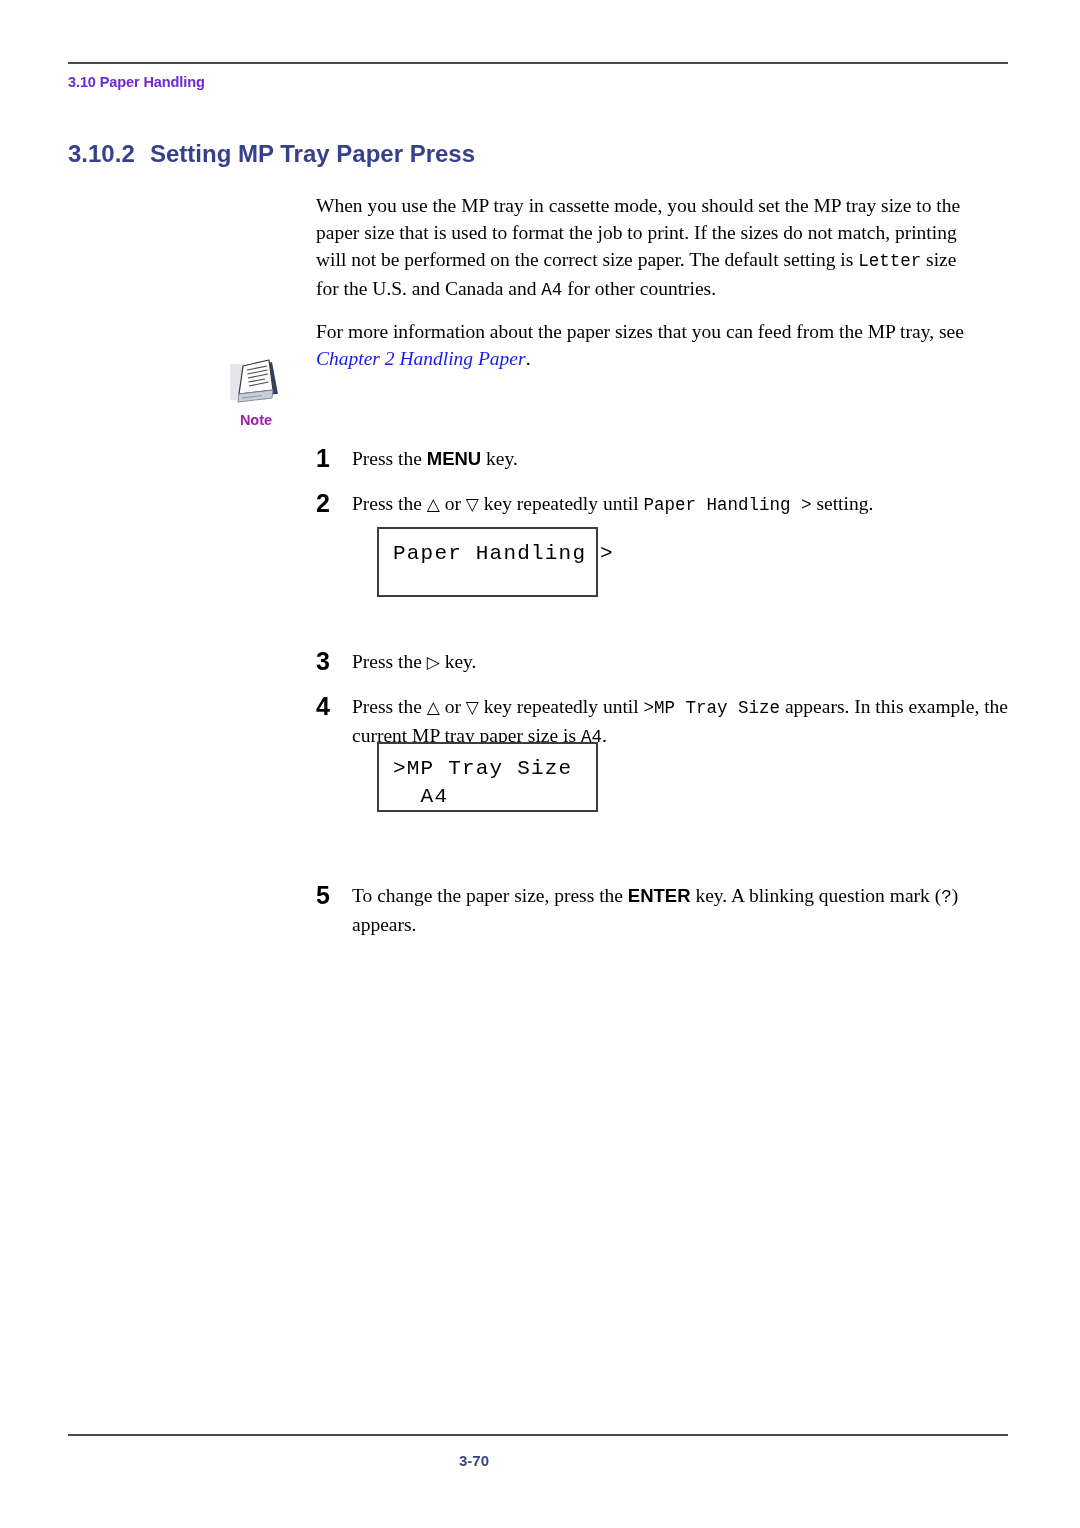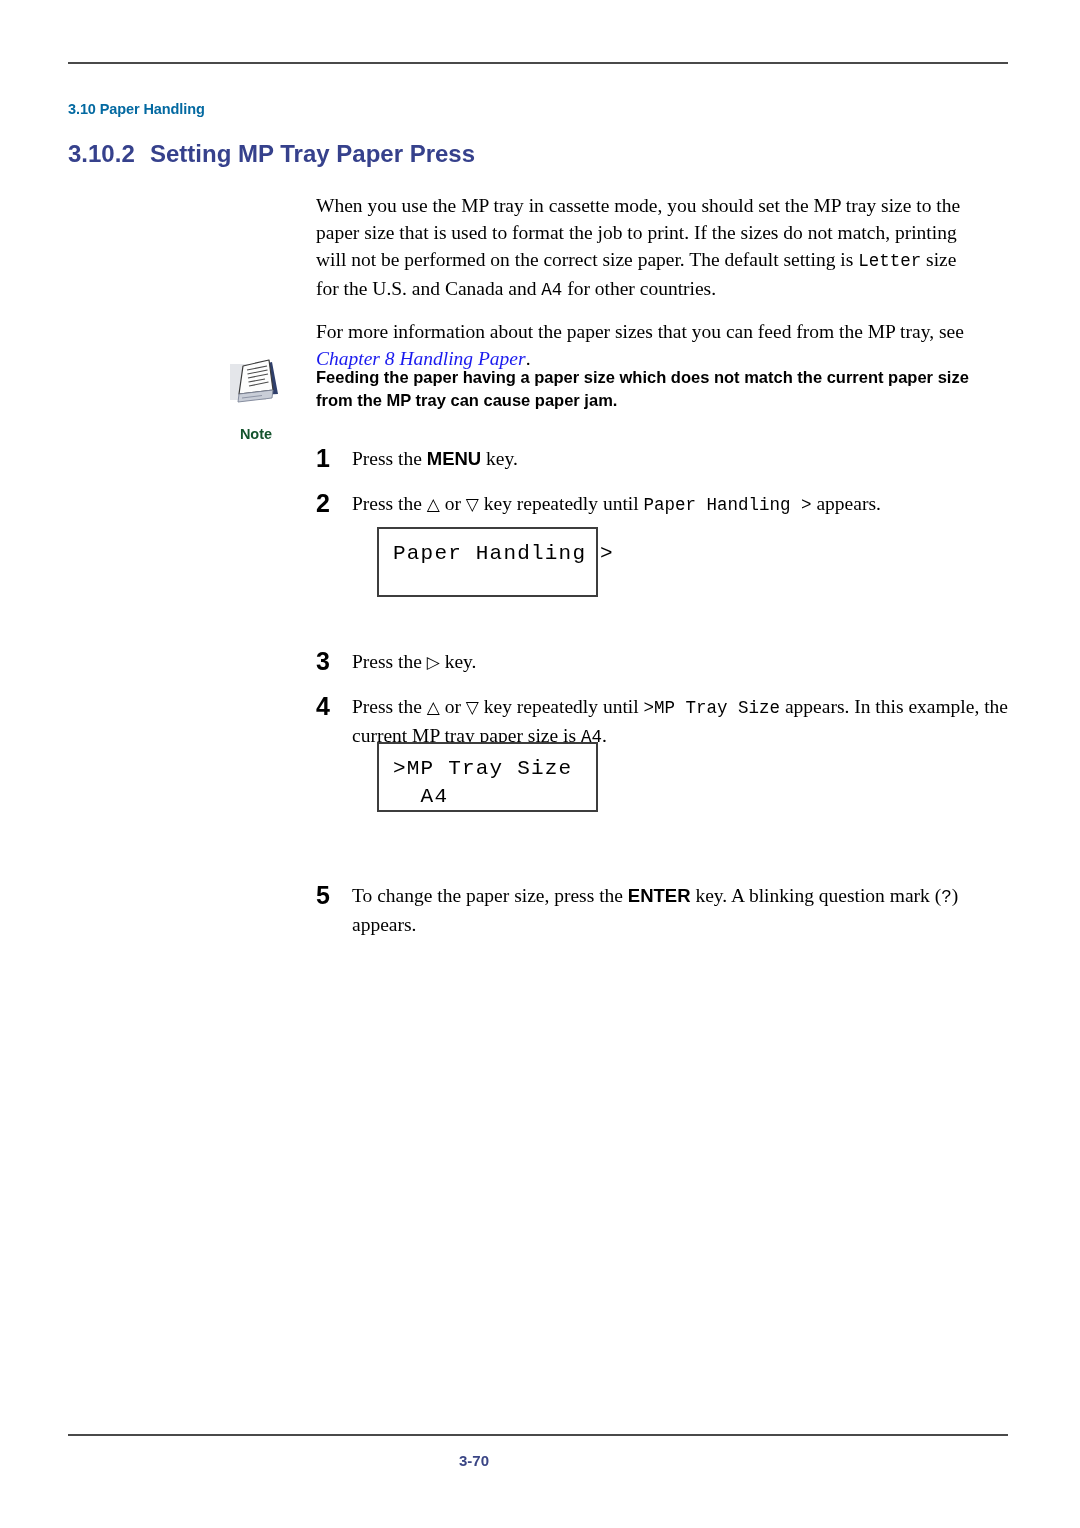--- a/index.html
+++ b/index.html
@@ -31,23 +31,22 @@
     background: #4a4a4a;
   }
   .running-head {
     position: absolute;
     left: 68px;
     top: 74px;
     font-family: "Liberation Sans", sans-serif;
     font-weight: bold;
     font-size: 14.5px;
     letter-spacing: -0.1px;
-    color: #0369a1;
+    color: #6d28d9;
     white-space: nowrap;
-    margin-top: 27px;
   }
 
   
   .sec-head {
     position: absolute;
     left: 68px;
     top: 140px;
     font-family: "Liberation Sans", sans-serif;
     font-weight: bold;
     font-size: 24px;
@@ -81,25 +80,25 @@
 
   
   .note-icon-wrap {
     position: absolute;
     left: 218px;
     top: 358px;
     width: 76px;
     text-align: center;
   }
   .note-label {
-    margin-top: 16px;
+    margin-top: 2px;
     font-family: "Liberation Sans", sans-serif;
     font-weight: bold;
     font-size: 14.5px;
-    color: #14532d;
+    color: #a21caf;
   }
   .note-body {
     position: absolute;
     left: 316px;
     top: 366px;
     width: 676px;
     font-family: "Liberation Sans", sans-serif;
     font-weight: bold;
     font-size: 16.5px;
     line-height: 23px;
@@ -192,53 +191,52 @@
   <div class="header-rule"></div>
   <div class="running-head">3.10 Paper Handling</div>
 
   <div class="sec-head">
     <span class="num">3.10.2</span><span>Setting MP Tray Paper Press</span>
   </div>
 
   <div class="body-col">
     <p class="para"><span>When you use the MP tray in cassette mode, you should set the MP tray size to the paper size that is used to format the job to print. If the sizes do not match, printing will not be performed on the correct size paper. The default setting is </span><span class="mono">Letter</span><span> size for the U.S. and Canada and </span><span class="mono">A4</span><span> for other countries.</span></p>
 
-    <p class="para"><span>For more information about the paper sizes that you can feed from the MP tray, see </span><span class="xref">Chapter 8 Handling Paper</span><span>.</span></p>
+    <p class="para"><span>For more information about the paper sizes that you can feed from the MP tray, see </span><span class="xref">Chapter 2 Handling Paper</span><span>.</span></p>
   </div>
 
   <div class="note-icon-wrap">
     <svg width="56" height="48" viewBox="0 0 56 48">
       <rect x="2" y="6" width="36" height="36" fill="#e4e6ea"></rect>
       <path d="M14 38 L18 10 L44 4 L50 36 Z" fill="#2f3f6b"></path>
       <path d="M11 36 L15 8 L41 2 L45 32 Z" fill="#fdfdfd" stroke="#3a3a3a" stroke-width="1.2" stroke-linejoin="round"></path>
       <g stroke="#4a4a4a" stroke-width="1.1">
         <line x1="19" y1="12" x2="39" y2="8"></line>
         <line x1="19.5" y1="16" x2="39.5" y2="12"></line>
         <line x1="20" y1="20" x2="40" y2="16"></line>
         <line x1="20.5" y1="24" x2="37" y2="21"></line>
         <line x1="21" y1="28" x2="40.5" y2="24"></line>
       </g>
       <path d="M11 36 L45 32 L44 40 L10 44 Z" fill="#c9ced8" stroke="#7c8396" stroke-width="0.9"></path>
       <line x1="14" y1="40" x2="34" y2="37.5" stroke="#8d94a5" stroke-width="1"></line>
     </svg>
     <div class="note-label">Note</div>
   </div>
 
-  <div class="note-body">Feeding the paper having a paper size which does not match the current paper size from the MP tray can cause paper jam.</div>
 
   <div class="steps">
 
     <div class="step" style="margin-bottom:15px;">
       <div class="step-num">1</div>
       <div class="step-text"><span>Press the </span><span class="keycap">MENU</span><span> key.</span></div>
     </div>
 
     <div class="step">
       <div class="step-num">2</div>
-      <div class="step-text"><span>Press the </span><span class="tri">△</span><span> or </span><span class="tri">▽</span><span> key repeatedly until </span><span class="mono">Paper Handling &gt;</span><span> appears.</span></div>
+      <div class="step-text"><span>Press the </span><span class="tri">△</span><span> or </span><span class="tri">▽</span><span> key repeatedly until </span><span class="mono">Paper Handling &gt;</span><span> setting.</span></div>
     </div>
 
     <div style="height:120px;"></div>
 
     <div class="step" style="margin-bottom:15px;">
       <div class="step-num">3</div>
       <div class="step-text"><span>Press the </span><span class="tri">▷</span><span> key.</span></div>
     </div>
 
     <div class="step">

